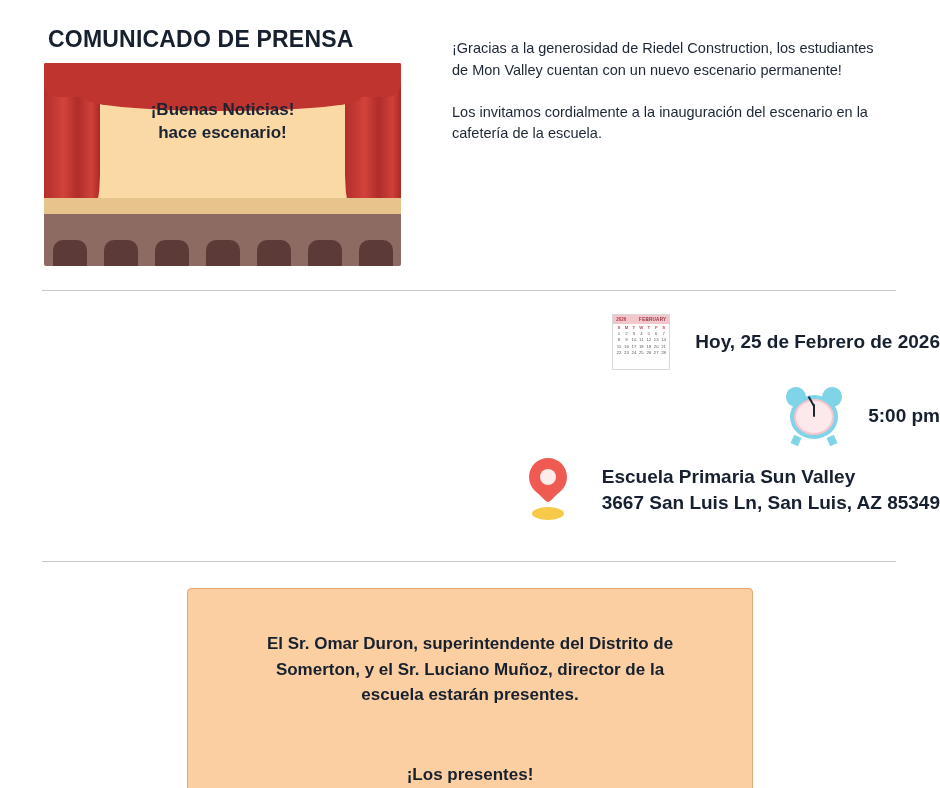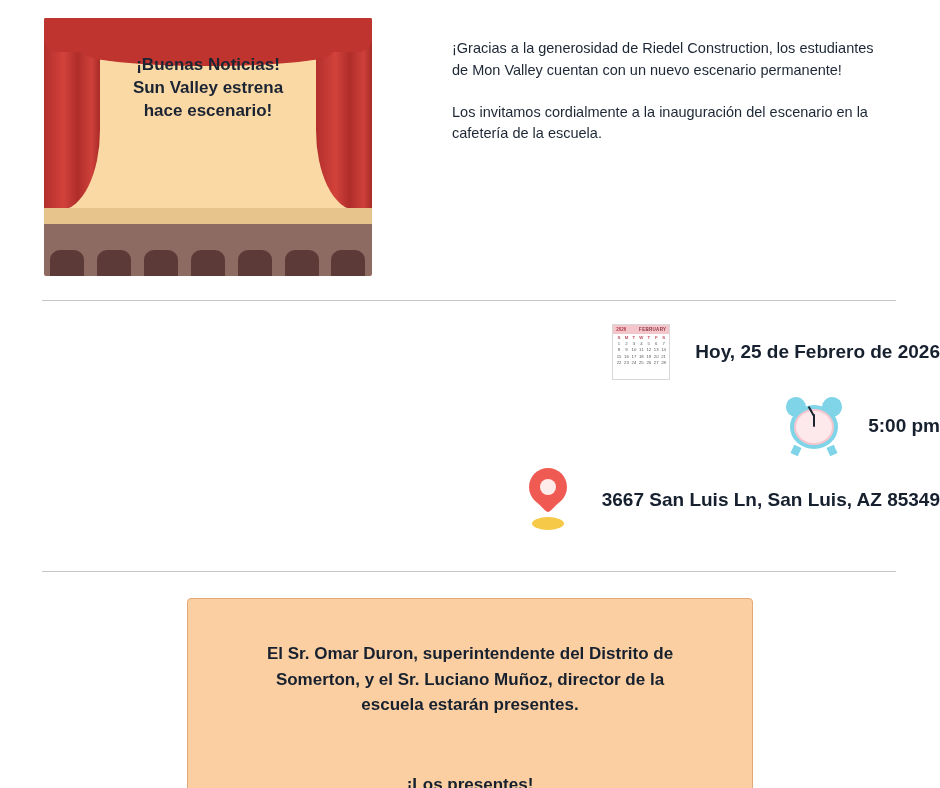--- a/index.html
+++ b/index.html
@@ -40,24 +40,25 @@
     font-weight: bold;
     letter-spacing: 0.2px;
     color: #16202e;
     margin: 8px 0 10px 4px;
   }
 
   
   .stage-img {
     position: relative;
     width: 328px;
-    height: 258px;
+    height: 203px;
     background: #fcebd2;
     overflow: hidden;
     border-radius: 2px;
+    padding-left: 29px;
   }
   .stage-bg-inner {
     position: absolute;
     left: 26px; right: 26px; top: 0; bottom: 52px;
     background: #fbd9a5;
   }
   .stage-arc {
     position: absolute;
     left: 26px; right: 26px;
     top: -26px;
@@ -322,30 +323,30 @@
   .callout .spacer { height: 22px; }
 </style>
 </head>
 <body>
 
 <div class="page">
 
   <div class="top">
 
     <div class="left-col">
+      <div class="press-title">COMUNICADO DE PRENSA</div>
 
       <div class="stage-img">
         <div class="stage-arc"></div>
         <div class="stage-bg-inner"></div>
         <div class="curtain-left"></div>
         <div class="curtain-right"></div>
         <div class="curtain-top"></div>
         <div class="stage-text">
           <div>¡Buenas Noticias!</div>
-          <div>Sun Valley estrena</div>
           <div>hace escenario!</div>
         </div>
         <div class="stage-floor"></div>
         <div class="seats-area">
           <div class="seats-row">
             <div class="seat"></div>
             <div class="seat"></div>
             <div class="seat"></div>
             <div class="seat"></div>
             <div class="seat"></div>
@@ -439,20 +440,21 @@
     <div class="detail-row">
       <div class="detail-icon">
         <div class="pin">
           <div class="shadow"></div>
           <div class="tail"></div>
           <div class="head"></div>
           <div class="dot"></div>
         </div>
       </div>
       <div class="detail-text">
+        <div>Escuela Primaria Sun Valley</div>
         <div>3667 San Luis Ln, San Luis, AZ 85349</div>
       </div>
     </div>
 
   </div>
 
   <div class="divider"></div>
 
   <div class="callout-wrap">
     <div class="callout">

